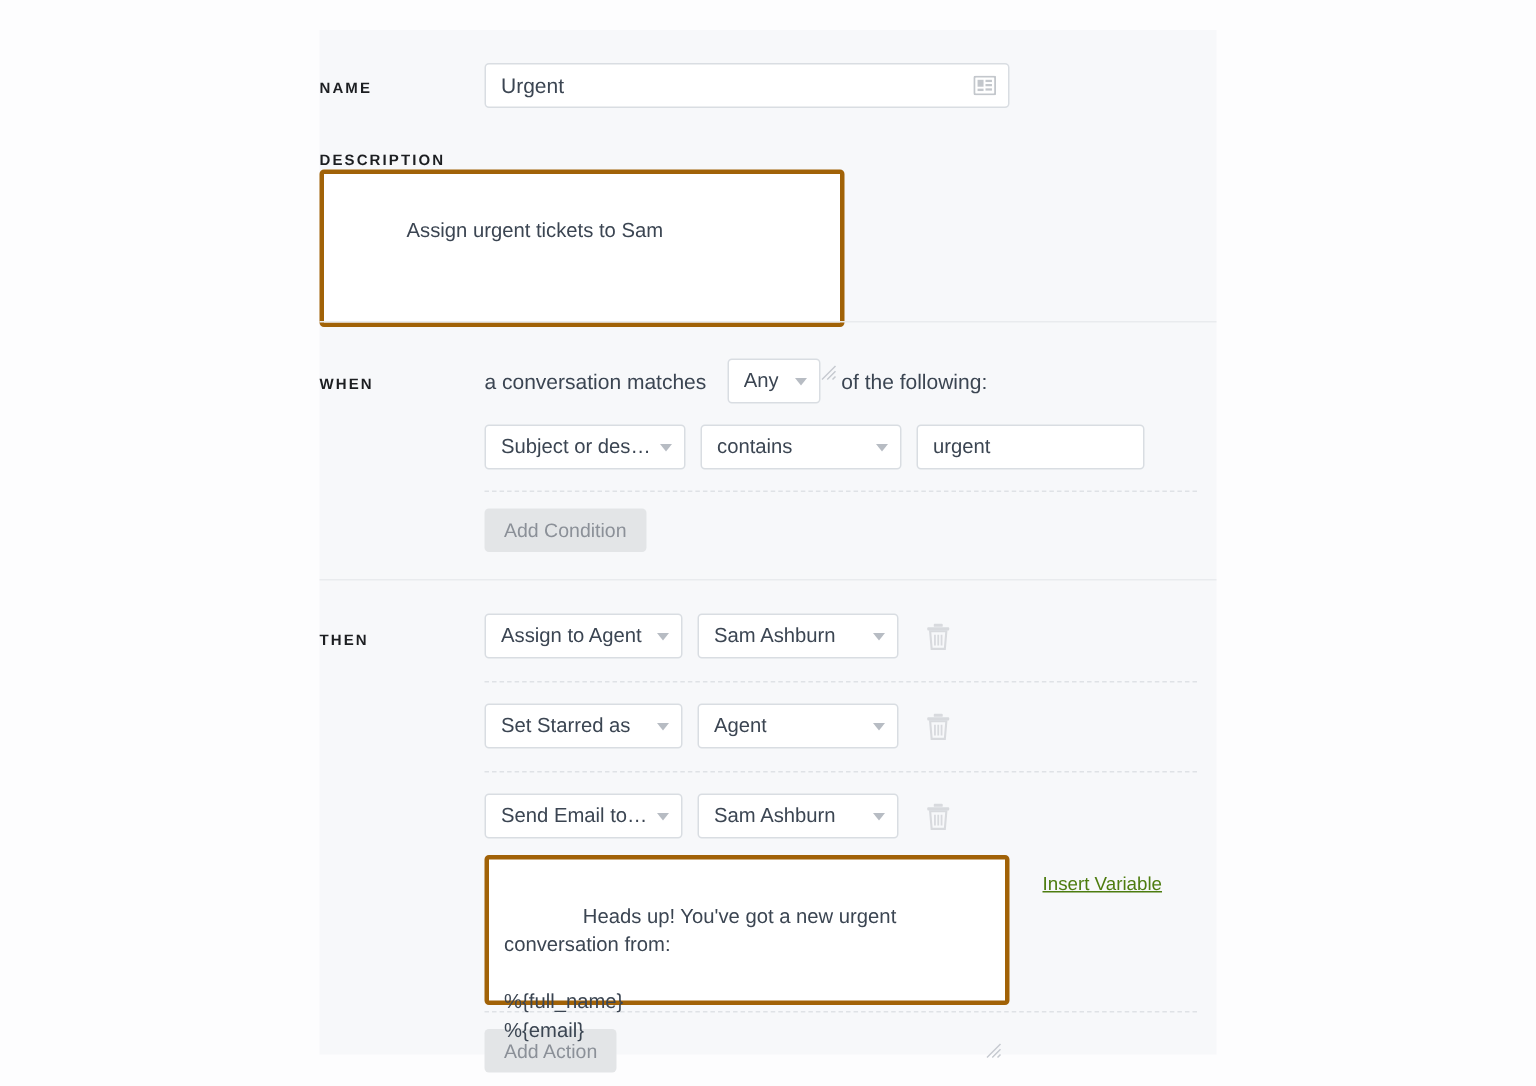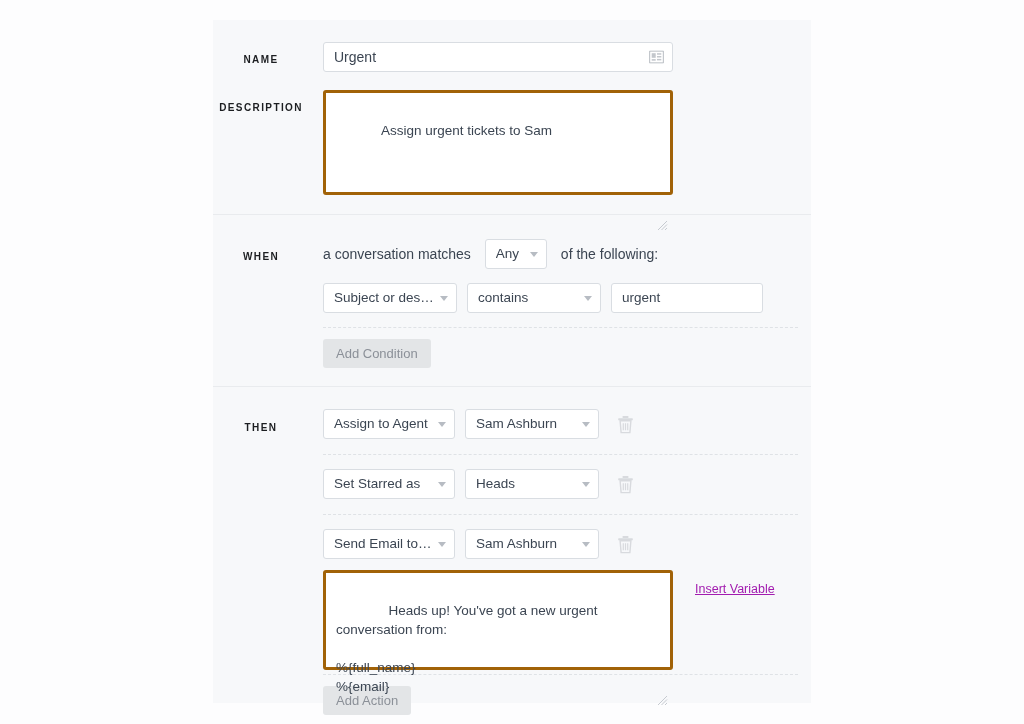--- a/index.html
+++ b/index.html
@@ -45,21 +45,21 @@
   .sec-then    { padding: 22px 0 24px 0; }
 
   
   .row {
     display: flex;
     align-items: flex-start;
   }
   .label {
     width: 110px;
     min-width: 110px;
-    text-align: center;
+    text-align: left;
     padding-right: 14px;
     box-sizing: border-box;
     font-size: 10px;
     font-weight: bold;
     letter-spacing: 1.4px;
     color: #1c1e21;
     text-transform: uppercase;
     line-height: 1;
   }
   .label.pad-name  { padding-top: 13px; }
@@ -229,21 +229,21 @@
   
   .email-block {
     display: flex;
     align-items: flex-start;
     padding-top: 11px;
   }
   .insert-var {
     margin-left: 22px;
     margin-top: 12px;
     font-size: 12.5px;
-    color: #a21caf;
+    color: #4d7c0f;
     text-decoration: underline;
     cursor: pointer;
     white-space: nowrap;
   }
 </style>
 </head>
 <body>
 
 <div id="root">
 
@@ -263,21 +263,21 @@
                 <rect x="2.7" y="8.6" width="4" height="1.6" fill="#c3c7cc"></rect>
                 <rect x="8" y="2.7" width="4.3" height="1.5" fill="#c3c7cc"></rect>
                 <rect x="8" y="5.5" width="4.3" height="1.5" fill="#c3c7cc"></rect>
                 <rect x="8" y="8.4" width="4.3" height="1.5" fill="#c3c7cc"></rect>
               </svg>
             </span>
           </div>
         </div>
       </div>
 
-      <div class="row" style="margin-top:18px;">
+      <div class="row" style="margin-top:18px;flex-direction:column;">
         <div class="label pad-desc">DESCRIPTION</div>
         <div class="field-col">
           <div class="textarea ta-desc">
             <span>Assign urgent tickets to Sam</span>
             <span class="resize-grip">
               <svg width="11" height="11" viewBox="0 0 11 11" xmlns="http://www.w3.org/2000/svg">
                 <path d="M10 1 L1 10 M10 4.5 L4.5 10 M10 8 L8 10" stroke="#c6cad0" stroke-width="1"></path>
               </svg>
             </span>
           </div>
@@ -356,21 +356,21 @@
 
           <div class="dotted" style="width:475px;margin-top:15px;"></div>
 
           <div class="act-row" style="margin-top:14px;text-align:right;">
             <span class="select sel-a1">
               <span class="sval">Set Starred as</span>
               <span class="caret"></span>
             </span>
             <span class="spc"></span>
             <span class="select sel-a2">
-              <span class="sval">Heads</span>
+              <span class="sval">Agent</span>
               <span class="caret"></span>
             </span>
             <span class="trash">
               <svg width="17" height="19" viewBox="0 0 17 19" xmlns="http://www.w3.org/2000/svg">
                 <rect x="5.5" y="0.9" width="6" height="2" rx="0.6" fill="#d8dade"></rect>
                 <rect x="1.2" y="3.2" width="14.6" height="2.1" rx="0.6" fill="#d8dade"></rect>
                 <path d="M3.1 5.8 L13.9 5.8 L12.9 17.6 L4.1 17.6 Z" fill="none" stroke="#d8dade" stroke-width="1.4"></path>
                 <path d="M6.3 8.2 L6.3 15.3 M8.5 8.2 L8.5 15.3 M10.7 8.2 L10.7 15.3" stroke="#d8dade" stroke-width="1.2"></path>
               </svg>
             </span>

